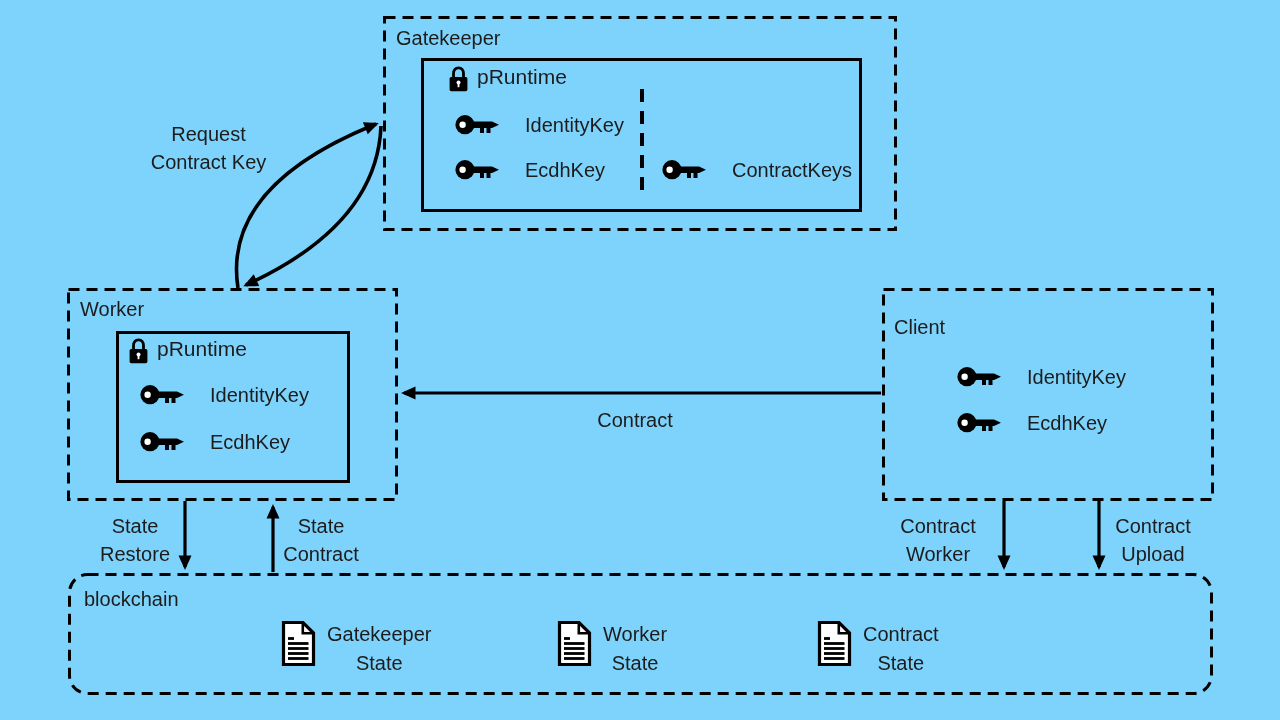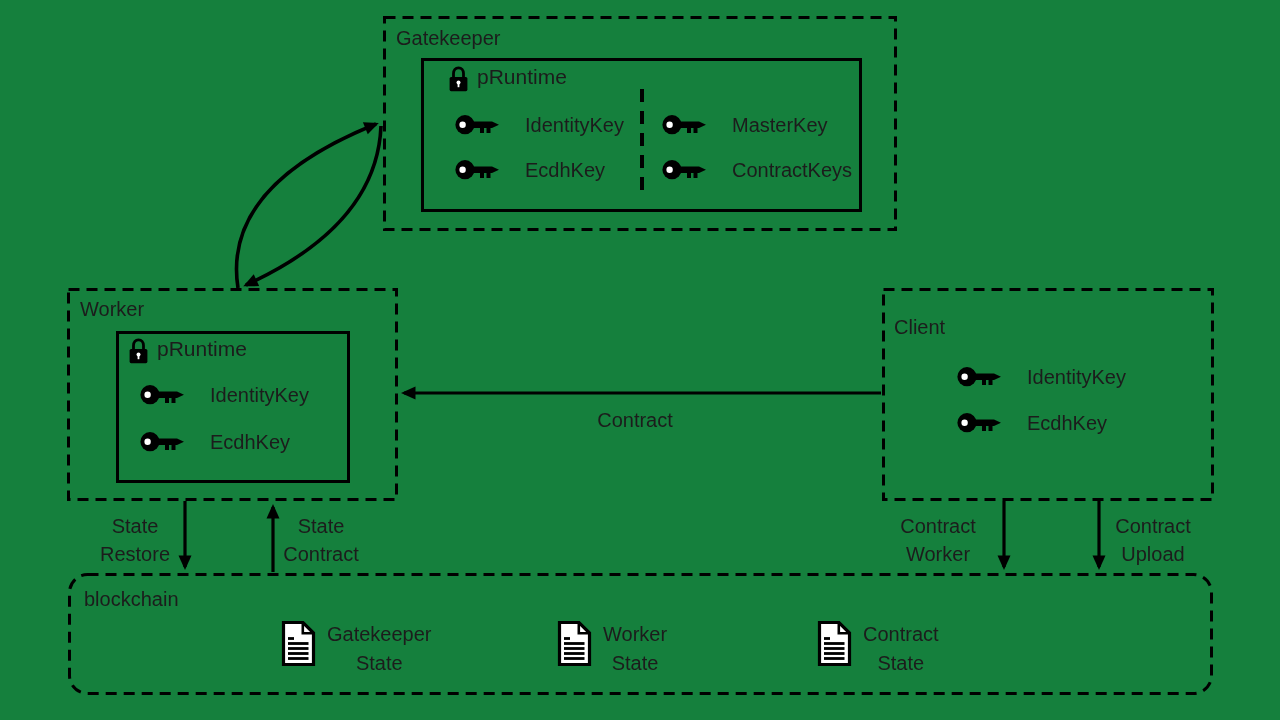--- a/index.html
+++ b/index.html
@@ -2,21 +2,21 @@
 <html><head>
 <meta charset="utf-8">
 <style>
   * { margin: 0; padding: 0; box-sizing: border-box; }
   html, body { background: #ffffff; }
   body { font-family: "Liberation Sans", sans-serif; }
   .canvas {
     position: relative;
     width: 1280px;
     height: 720px;
-    background: #15803d;
+    background: #7dd3fc;
     color: #1c1c1c;
     overflow: hidden;
   }
   svg.overlay { position: absolute; left: 0; top: 0; }
   .abs { position: absolute; }
   .box-title { font-size: 20px; color: #1c1c1c; }
   .solid-box { position: absolute; border: 3px solid #000; background: transparent; }
   .enclave-header { position: absolute; display: flex; align-items: flex-start; gap: 7px; height: 30px; }
   .enclave-header .txt { font-size: 21px; color: #1c1c1c; }
   .key-row { position: absolute; display: flex; align-items: center; gap: 24px; height: 24px; }
@@ -83,28 +83,20 @@
     <span class="txt">IdentityKey</span>
   </div>
   <div class="key-row" style="left:455px; top:158px;">
     <svg class="key-glyph" viewBox="0 0 46 22">
       <circle cx="10" cy="10.7" r="9.6" fill="#000"></circle>
       <circle cx="7.6" cy="10.7" r="3.2" fill="#fff"></circle>
       <path d="M18 7.5 H37 L44 10.7 L37 14 H35.5 V19 H31.5 V14 H29 V19 H25 V14 H18 Z" fill="#000"></path>
     </svg>
     <span class="txt">EcdhKey</span>
   </div>
-  <div class="key-row" style="left:662px; top:113px;">
-    <svg class="key-glyph" viewBox="0 0 46 22">
-      <circle cx="10" cy="10.7" r="9.6" fill="#000"></circle>
-      <circle cx="7.6" cy="10.7" r="3.2" fill="#fff"></circle>
-      <path d="M18 7.5 H37 L44 10.7 L37 14 H35.5 V19 H31.5 V14 H29 V19 H25 V14 H18 Z" fill="#000"></path>
-    </svg>
-    <span class="txt">MasterKey</span>
-  </div>
   <div class="key-row" style="left:662px; top:158px;">
     <svg class="key-glyph" viewBox="0 0 46 22">
       <circle cx="10" cy="10.7" r="9.6" fill="#000"></circle>
       <circle cx="7.6" cy="10.7" r="3.2" fill="#fff"></circle>
       <path d="M18 7.5 H37 L44 10.7 L37 14 H35.5 V19 H31.5 V14 H29 V19 H25 V14 H18 Z" fill="#000"></path>
     </svg>
     <span class="txt">ContractKeys</span>
   </div>
 
   <div class="abs box-title" style="left:80px; top:298px;">Worker</div>
@@ -198,20 +190,24 @@
       <line x1="8" y1="28.5" x2="28.5" y2="28.5" stroke="#000" stroke-width="2.8"></line>
       <line x1="8" y1="33.5" x2="28.5" y2="33.5" stroke="#000" stroke-width="2.8"></line>
       <line x1="8" y1="38.5" x2="28.5" y2="38.5" stroke="#000" stroke-width="2.8"></line>
     </svg>
     <div class="doc-label">
       <div>Contract</div>
       <div>State</div>
     </div>
   </div>
 
+  <div class="edge-label" style="left:121px; top:120px; width:175px;">
+    <div>Request</div>
+    <div>Contract Key</div>
+  </div>
 
 
   <div class="edge-label" style="left:565px; top:406px; width:140px;">
     <div>Contract</div>
   </div>
 
   <div class="edge-label" style="left:85px; top:512px; width:100px;">
     <div>State</div>
     <div>Restore</div>
   </div>

